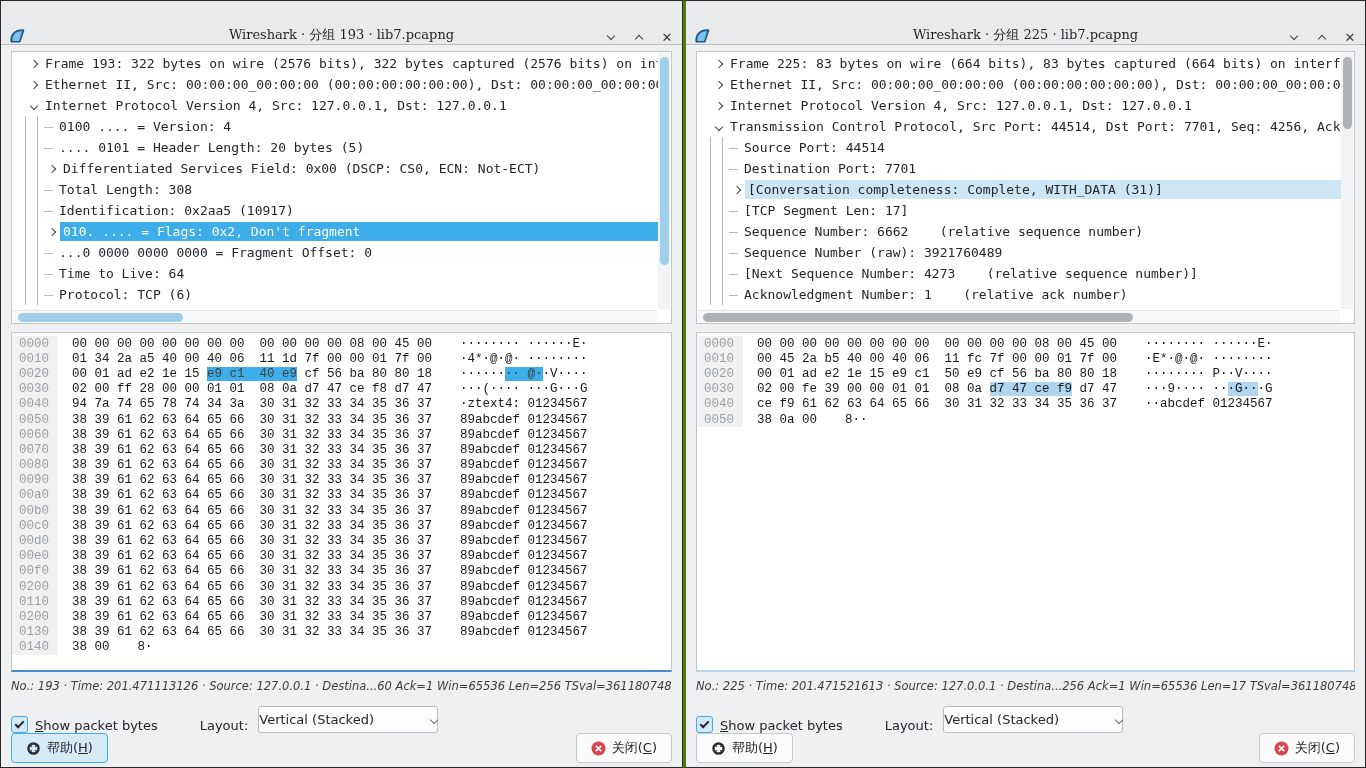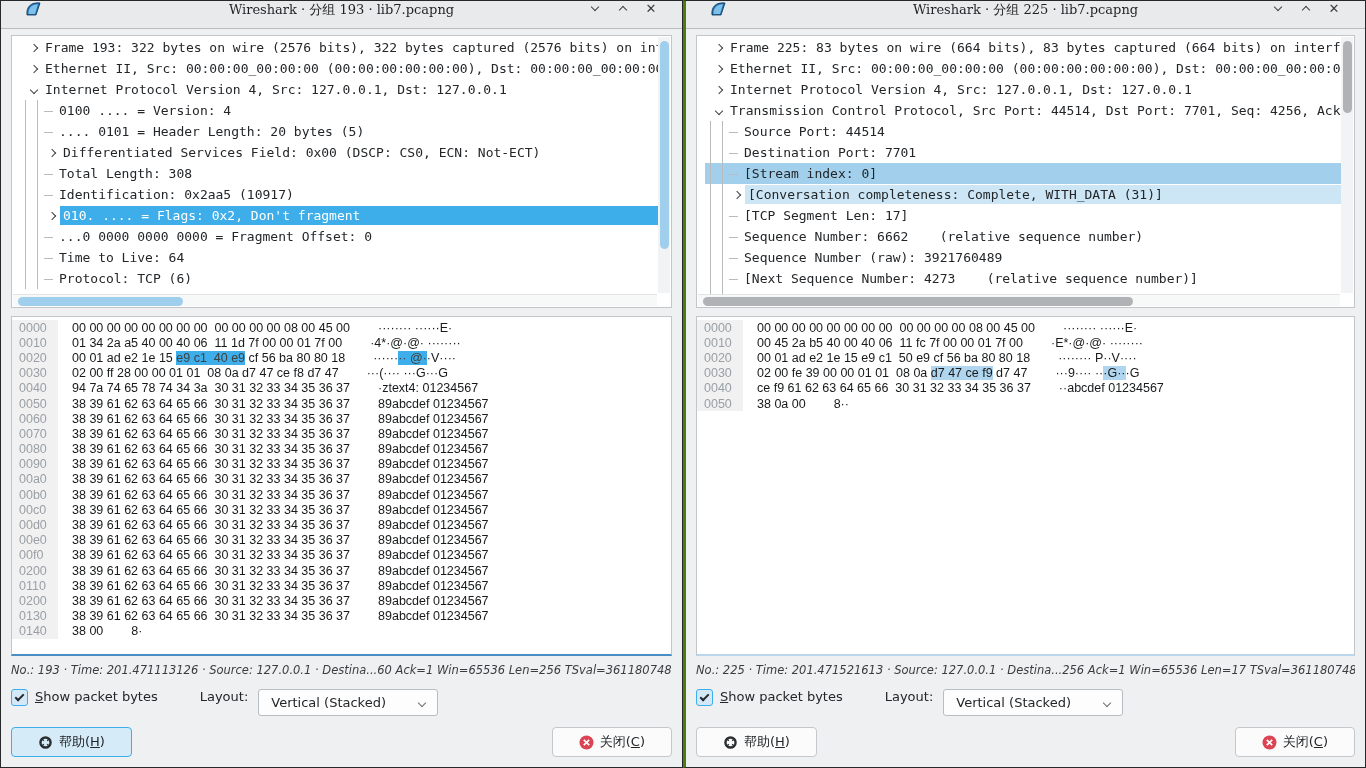--- a/index.html
+++ b/index.html
@@ -6,21 +6,21 @@
     --sel:#3daee9; --sel-full:#a2d0ec; --sel-soft:#cde6f5; --hexhl-soft:#b0d5ee;
     --focus-blue:#4a8fc3; --pale-blue:#b9d6ec; --scroll-blue:#9fcfec; --scroll-gray:#b0b3b5;
     --winbg:#eff0f1; --titlebg:#e9eaeb; --paneborder:#c3c6c9; --closered:#da4453;
   }
   *{box-sizing:border-box;margin:0;padding:0}
   html,body{width:1366px;height:768px;overflow:hidden}
   body{display:flex;background:#202020;font-family:"DejaVu Sans","Liberation Sans",sans-serif}
   .win{width:683px;height:768px;background:var(--winbg);display:flex;flex-direction:column;border:1px solid #262829}
   .win-right{border-left:3px solid #4d7c0f}
   
-  .titlebar{height:28px;flex:none;background:var(--titlebg);border-bottom:1px solid #babcbe;position:relative;display:flex;align-items:flex-start;padding:0 24px}
+  .titlebar{height:44px;flex:none;background:var(--titlebg);border-bottom:1px solid #babcbe;position:relative;display:flex;align-items:flex-end;padding:0 8px}
   .title{position:absolute;left:0;right:0;text-align:center;font-family:"DejaVu Serif","Liberation Serif",serif;font-size:13px;color:#1f2224}
   .app-icon{z-index:1;display:flex;align-items:center}
   .win-controls{margin-left:auto;z-index:1;display:flex;align-items:center;gap:14px}
   .wc{width:14px;height:14px;display:flex;align-items:center;justify-content:center;cursor:default}
   .closex{font-size:13px;color:#3a3d3f;line-height:1}
   .chev{display:inline-block;width:6px;height:6px;border-right:1.4px solid #3f4244;border-bottom:1.4px solid #3f4244}
   .chev.collapsed{transform:rotate(-45deg)}
   .chev.expanded{transform:rotate(45deg)}
   .chev.up{transform:rotate(-135deg);margin-top:3px}
   .chev.down{transform:rotate(45deg);margin-bottom:3px}
@@ -42,43 +42,43 @@
   .trow.sel-soft .tlabel{background:var(--sel-soft)}
   .vscroll{position:absolute;top:1px;right:1px;bottom:14px;width:12px;background:#f2f3f4}
   .vthumb{position:absolute;left:1.5px;width:9px;border-radius:4.5px}
   .hscroll{position:absolute;left:1px;right:14px;bottom:1px;height:12px;background:#f7f8f8;border-top:1px solid #e3e4e5}
   .hthumb{position:absolute;top:1.5px;height:9px;border-radius:4.5px}
   .win-left .vthumb{top:4px;height:208px;background:var(--scroll-blue)}
   .win-right .vthumb{top:4px;height:72px;background:var(--scroll-gray)}
   .win-left .hthumb{left:5px;width:165px;background:var(--scroll-blue)}
   .win-right .hthumb{left:5px;width:430px;background:var(--scroll-gray)}
   
-  .hex-pane{margin-top:8px;height:340px;flex:none;background:#fff;border:1px solid var(--paneborder);border-bottom:2px solid var(--focus-blue);overflow:hidden;padding-top:3px;font-family:Liberation Sans, sans-serif;font-size:12.5px;color:#17191b}
+  .hex-pane{margin-top:8px;height:340px;flex:none;background:#fff;border:1px solid var(--paneborder);border-bottom:2px solid var(--focus-blue);overflow:hidden;padding-top:3px;font-family:Liberation Mono, monospace;font-size:12.5px;color:#17191b}
   .win-right .hex-pane{border-bottom-color:var(--pale-blue)}
   .hrow{display:flex;height:15.2px;align-items:center;white-space:pre}
   .hoff{width:46px;flex:none;align-self:stretch;display:flex;align-items:center;background:#f1f1f2;color:#9aa0a5;padding-left:7px}
   .hbytes{margin-left:14px}
   .hascii{margin-left:28px}
   .win-left .hl{background:var(--sel);color:#404040}
   .win-right .hl{background:var(--hexhl-soft);color:#17191b}
   
   .status{margin-top:7px;height:18px;flex:none;font-style:italic;font-size:11.5px;color:#3a3d3f;white-space:nowrap;overflow:hidden}
   
-  .controls{margin-top:8px;height:28px;flex:none;display:flex;align-items:flex-start;font-size:13px;color:#232629}
+  .controls{margin-top:8px;height:28px;flex:none;display:flex;align-items:flex-end;font-size:13px;color:#232629}
   .checkbox{width:17px;height:17px;border:1px solid var(--sel);background:#d3e9f8;border-radius:3px;display:flex;align-items:center;justify-content:center;cursor:default}
   .checkmark{width:9px;height:5px;border-left:2px solid #232629;border-bottom:2px solid #232629;transform:rotate(-45deg);margin-bottom:2px}
   .cb-label{margin-left:7px}
   .layout-label{margin-left:42px}
-  .select{margin-left:10px;width:180px;height:27px;background:#fdfdfd;border:1px solid #b9bdc1;border-radius:3px;display:flex;align-items:center;padding:0 12px;cursor:default}
+  .select{margin-left:10px;width:180px;height:27px;background:#fdfdfd;border:1px solid #b9bdc1;border-radius:3px;display:flex;align-items:center;padding:0 0;cursor:default}
   .select .sval{flex:1;overflow:hidden;white-space:nowrap}
   .select .chev{border-color:#6a6e71}
   .u{text-decoration:underline}
   
   .buttons{margin-top:auto;flex:none;display:flex;align-items:center}
-  .btn{height:30px;display:flex;align-items:center;gap:6px;padding:0 26px;background:#fbfbfb;border:1px solid #c5c8cb;border-radius:4px;font-size:13px;color:#232629;cursor:default}
+  .btn{height:30px;display:flex;align-items:center;gap:6px;padding:0 14px;background:#fbfbfb;border:1px solid #c5c8cb;border-radius:4px;font-size:13px;color:#232629;cursor:default}
   .btn-help-focused{background:#d6ebf8;border-color:var(--sel)}
   .btn-close{margin-left:auto}
 </style>
 </head>
 <body>
 
 <div class="win win-left">
   <div class="titlebar">
     <span class="app-icon">
       <svg width="18" height="16" viewBox="0 0 18 16">
@@ -301,26 +301,20 @@
             <span class="vl"></span>
             <span class="dashc"></span>
             <span class="tlabel">Source Port: 44514</span>
           </div>
           <div class="trow">
             <span class="vl"></span>
             <span class="vl"></span>
             <span class="dashc"></span>
             <span class="tlabel">Destination Port: 7701</span>
           </div>
-          <div class="trow sel-full">
-            <span class="vl"></span>
-            <span class="vl"></span>
-            <span class="dashc"></span>
-            <span class="tlabel">[Stream index: 0]</span>
-          </div>
           <div class="trow sel-soft">
             <span class="vl"></span>
             <span class="vl"></span>
             <span class="chevc">
               <i class="chev collapsed"></i>
             </span>
             <span class="tlabel">[Conversation completeness: Complete, WITH_DATA (31)]</span>
           </div>
           <div class="trow">
             <span class="vl"></span>

